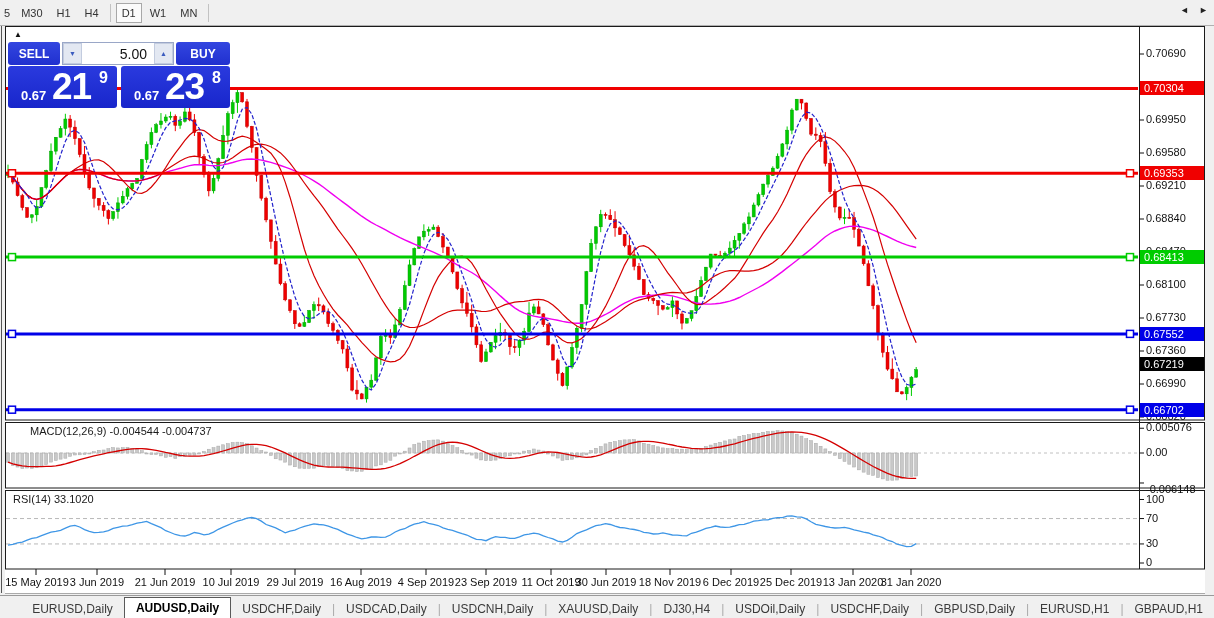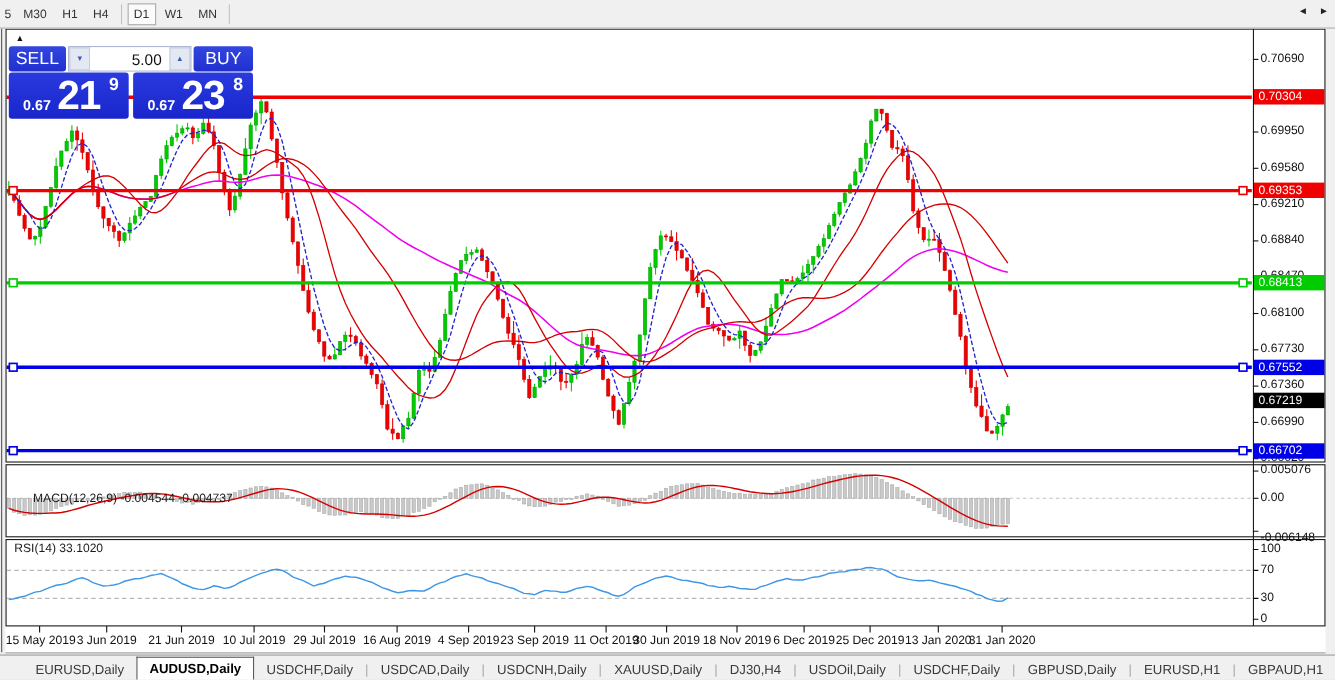--- a/index.html
+++ b/index.html
@@ -19,21 +19,21 @@
   .chart-title{position:absolute;left:28px;top:28px;font-size:12px;font-weight:bold;color:#111;z-index:3;}
   .collapse-tri{position:absolute;left:14px;top:30px;font-size:8px;color:#111;z-index:3;}
   .panel-label{position:absolute;font-size:11px;color:#1a1a1a;z-index:3;}
   .axis-label{position:absolute;left:1146px;font-size:11px;color:#111;height:13px;line-height:13px;z-index:3;white-space:nowrap;}
   .level-label{position:absolute;left:1140px;width:60px;font-size:11px;color:#fff;height:14px;line-height:14px;
                padding-left:4px;z-index:4;white-space:nowrap;}
   .date-label{position:absolute;top:576px;width:70px;text-align:center;font-size:11px;color:#111;z-index:3;white-space:nowrap;}
   
   .trade{position:absolute;left:8px;top:42px;width:222px;z-index:5;}
   .trade-row1{display:flex;height:23px;}
-  .btn-blue{background:linear-gradient(#3346e0,#2030cf);color:#fff;font-size:16px;font-weight:normal;
+  .btn-blue{background:linear-gradient(#3346e0,#2030cf);color:#fff;font-size:12px;font-weight:bold;
             display:flex;align-items:center;justify-content:center;border-radius:3px;}
   .sell-btn{width:52px;}
   .buy-btn{width:54px;}
   .vol-wrap{flex:1;display:flex;background:#fff;border:1px solid #9aa7c7;box-sizing:border-box;margin:0 2px;}
   .spin{width:19px;background:#e3e8f2;display:flex;align-items:center;justify-content:center;
         font-size:7px;color:#3a5bbf;border:1px solid #c3ccdf;box-sizing:border-box;}
   .vol-input{flex:1;border:0;font-size:14px;color:#111;text-align:right;padding:0 7px 0 0;width:50px;
              font-family:"Liberation Sans",sans-serif;outline:none;background:#fff;}
   .trade-row2{display:flex;margin-top:1px;}
   .price-box{width:109px;height:42px;background:linear-gradient(#2a3ade,#1826cb);border-radius:3px;
@@ -742,21 +742,21 @@
         <span class="pb-sup">9</span>
       </div>
       <div class="price-box">
         <span class="pb-small">0.67</span>
         <span class="pb-big">23</span>
         <span class="pb-sup">8</span>
       </div>
     </div>
   </div>
 
-  <div class="panel-label" style="left:13px;top:447px;padding-left:17px;">MACD(12,26,9) -0.004544 -0.004737</div>
+  <div class="panel-label" style="left:13px;top:425px;padding-left:17px;">MACD(12,26,9) -0.004544 -0.004737</div>
   <div class="panel-label" style="left:13px;top:493px;">RSI(14) 33.1020</div>
 
   <div id="price-axis">
       <div class="axis-label" style="top: 47px;">0.70690</div>
       <div class="axis-label" style="top: 113.001px;">0.69950</div>
       <div class="axis-label" style="top: 146.001px;">0.69580</div>
       <div class="axis-label" style="top: 179.001px;">0.69210</div>
       <div class="axis-label" style="top: 212.002px;">0.68840</div>
       <div class="axis-label" style="top: 245.002px;">0.68470</div>
       <div class="axis-label" style="top: 278.002px;">0.68100</div>

